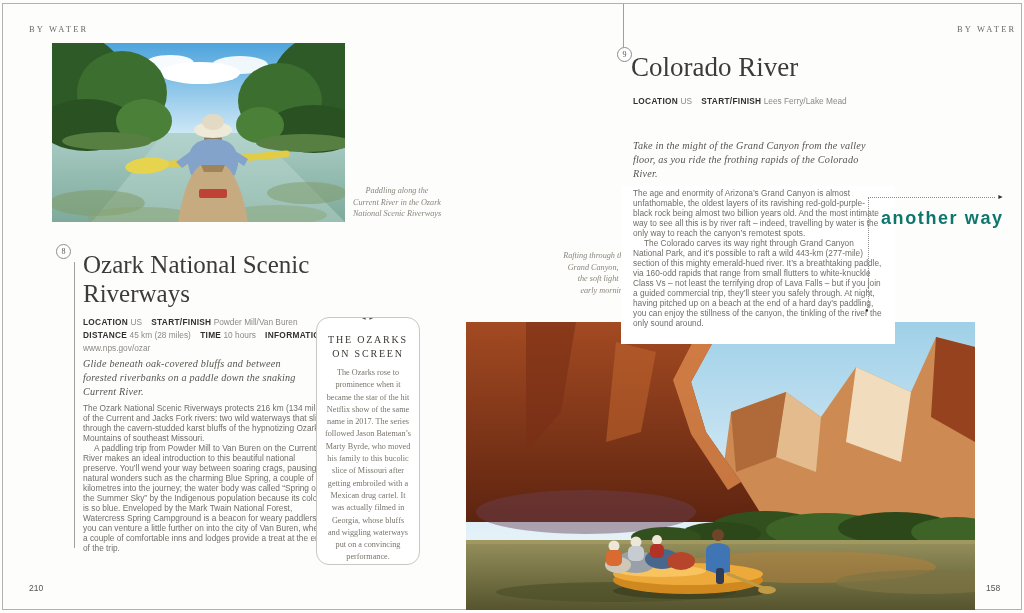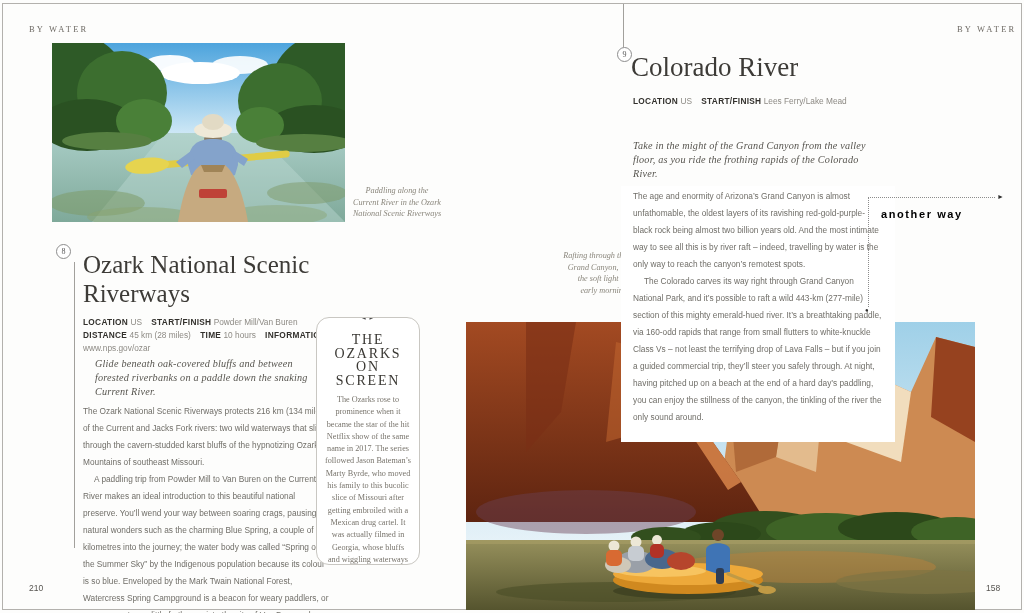--- a/index.html
+++ b/index.html
@@ -11,35 +11,35 @@
   .caption{position:absolute;font-family:"Liberation Serif",serif;font-style:italic;font-size:8.2px;line-height:1.42;color:#8a867c;text-align:center;}
   .circnum{position:absolute;width:13px;height:13px;border:1px solid #8d8d8d;border-radius:50%;font-family:"Liberation Serif",serif;font-size:8px;color:#555;display:flex;align-items:center;justify-content:center;background:#fff;z-index:2;}
   .vline{position:absolute;width:1px;background:#a2a09c;}
   .title{position:absolute;font-family:"Liberation Serif",serif;color:#3d3b37;font-weight:normal;margin:0;}
   .title-left{left:83px;top:250px;width:230px;font-size:25px;line-height:29px;}
   .title-right{left:631px;top:52px;width:300px;font-size:27px;line-height:30px;}
   .info{position:absolute;font-size:8.3px;line-height:13px;color:#8d8a84;white-space:nowrap;}
   .info .lbl{color:#32302c;font-weight:bold;letter-spacing:.3px;}
   .info .sep{margin-left:7px;}
   .intro{position:absolute;font-family:"Liberation Serif",serif;font-style:italic;font-size:10.2px;line-height:14px;color:#56544e;letter-spacing:.2px;}
-  .bodycol{position:absolute;font-size:8.3px;line-height:17px;color:#706e68;}
+  .bodycol{position:absolute;font-size:8.3px;line-height:10px;color:#706e68;}
   .bodycol p{margin:0;}
   .bodycol p + p{text-indent:11px;}
   .rightbody{left:621px;top:186px;width:274px;background:#fff;padding:2px 13px 16px 12px;box-sizing:border-box;z-index:2;}
   .leftbody{left:83px;top:403px;width:248px;}
   .ozbox{position:absolute;left:316px;top:317px;width:104px;height:248px;border:1px solid #c9c7c2;border-radius:13px;text-align:center;background:#fff;box-sizing:border-box;overflow:hidden;z-index:2;}
   .ozarrows{position:absolute;top:-5px;left:50%;transform:translateX(-50%);background:#fff;padding:0 4px;font-size:7px;color:#4a4a4a;letter-spacing:1px;white-space:nowrap;}
-  .ozbox h4{margin:15px 6px 0;font-family:"Liberation Serif",serif;font-size:14px;letter-spacing:1.8px;line-height:13.5px;color:#3a3833;font-weight:normal;}
+  .ozbox h4{margin:15px 6px 0;font-family:"Liberation Serif",serif;font-size:10px;letter-spacing:1.8px;line-height:13.5px;color:#3a3833;font-weight:normal;}
   .ozbody{margin:7px 8px 0;font-family:"Liberation Serif",serif;font-size:8.2px;line-height:12.3px;color:#78746c;}
   .awbox{position:absolute;left:868px;top:197px;width:136px;height:120px;z-index:2;}
   .aw-top{position:absolute;top:0;left:0;right:9px;border-top:1px dotted #8c8c8c;}
   .aw-arrow{position:absolute;top:-5px;right:0;font-size:7px;color:#2e2e2e;line-height:10px;}
   .aw-left{position:absolute;top:0;left:0;bottom:10px;border-left:1px dotted #8c8c8c;}
   .aw-dot{position:absolute;left:-3px;bottom:4px;font-size:6px;color:#2e2e2e;line-height:6px;}
-  .awbox h4{margin:11px 0 4px 13px;font-size:11px;letter-spacing:1.6px;color:#000000;font-weight:bold;}
+  .awbox h4{margin:11px 0 4px 13px;font-size:18px;letter-spacing:1.6px;color:#0f766e;font-weight:bold;}
   .awbody{margin:0 0 0 13px;width:116px;font-family:"Liberation Serif",serif;font-style:italic;font-size:8.6px;line-height:13.3px;color:#6e6a62;}
   .pagenum{position:absolute;top:583px;font-size:8.5px;color:#565450;}
 </style>
 </head>
 <body>
 
 <div class="spread">
   <div class="frame"></div>
 
   <div class="runhead" style="left:29px;">BY WATER</div>
@@ -115,21 +115,21 @@
         <span>45 km (28 miles)</span>
         <span class="lbl sep">TIME</span>
         <span>10 hours</span>
         <span class="lbl sep">INFORMATION</span>
       </div>
       <div>
         <span>www.nps.gov/ozar</span>
       </div>
     </div>
 
-    <div class="intro" style="left:95px;top:357px;width:228px;">Glide beneath oak-covered bluffs and between forested riverbanks on a paddle down the snaking Current River.</div>
+    <div class="intro" style="left:83px;top:357px;width:228px;">Glide beneath oak-covered bluffs and between forested riverbanks on a paddle down the snaking Current River.</div>
 
     <div class="bodycol leftbody">
       <p>The Ozark National Scenic Riverways protects 216 km (134 miles) of the Current and Jacks Fork rivers: two wild waterways that slice through the cavern-studded karst bluffs of the hypnotizing Ozark Mountains of southeast Missouri.</p>
       <p>A paddling trip from Powder Mill to Van Buren on the Current River makes an ideal introduction to this beautiful national preserve. You’ll wend your way between soaring crags, pausing at natural wonders such as the charming Blue Spring, a couple of kilometres into the journey; the water body was called “Spring of the Summer Sky” by the Indigenous population because its colour is so blue. Enveloped by the Mark Twain National Forest, Watercress Spring Campground is a beacon for weary paddlers, or you can venture a little further on into the city of Van Buren, where a couple of comfortable inns and lodges provide a treat at the end of the trip.</p>
     </div>
 
     <div class="ozbox">
       <span class="ozarrows">◀ ▶</span>
       <h4>THE OZARKS ON SCREEN</h4>
       <div class="ozbody">The Ozarks rose to prominence when it became the star of the hit Netflix show of the same name in 2017. The series followed Jason Bateman’s Marty Byrde, who moved his family to this bucolic slice of Missouri after getting embroiled with a Mexican drug cartel. It was actually filmed in Georgia, whose bluffs and wiggling waterways put on a convincing performance.</div>

